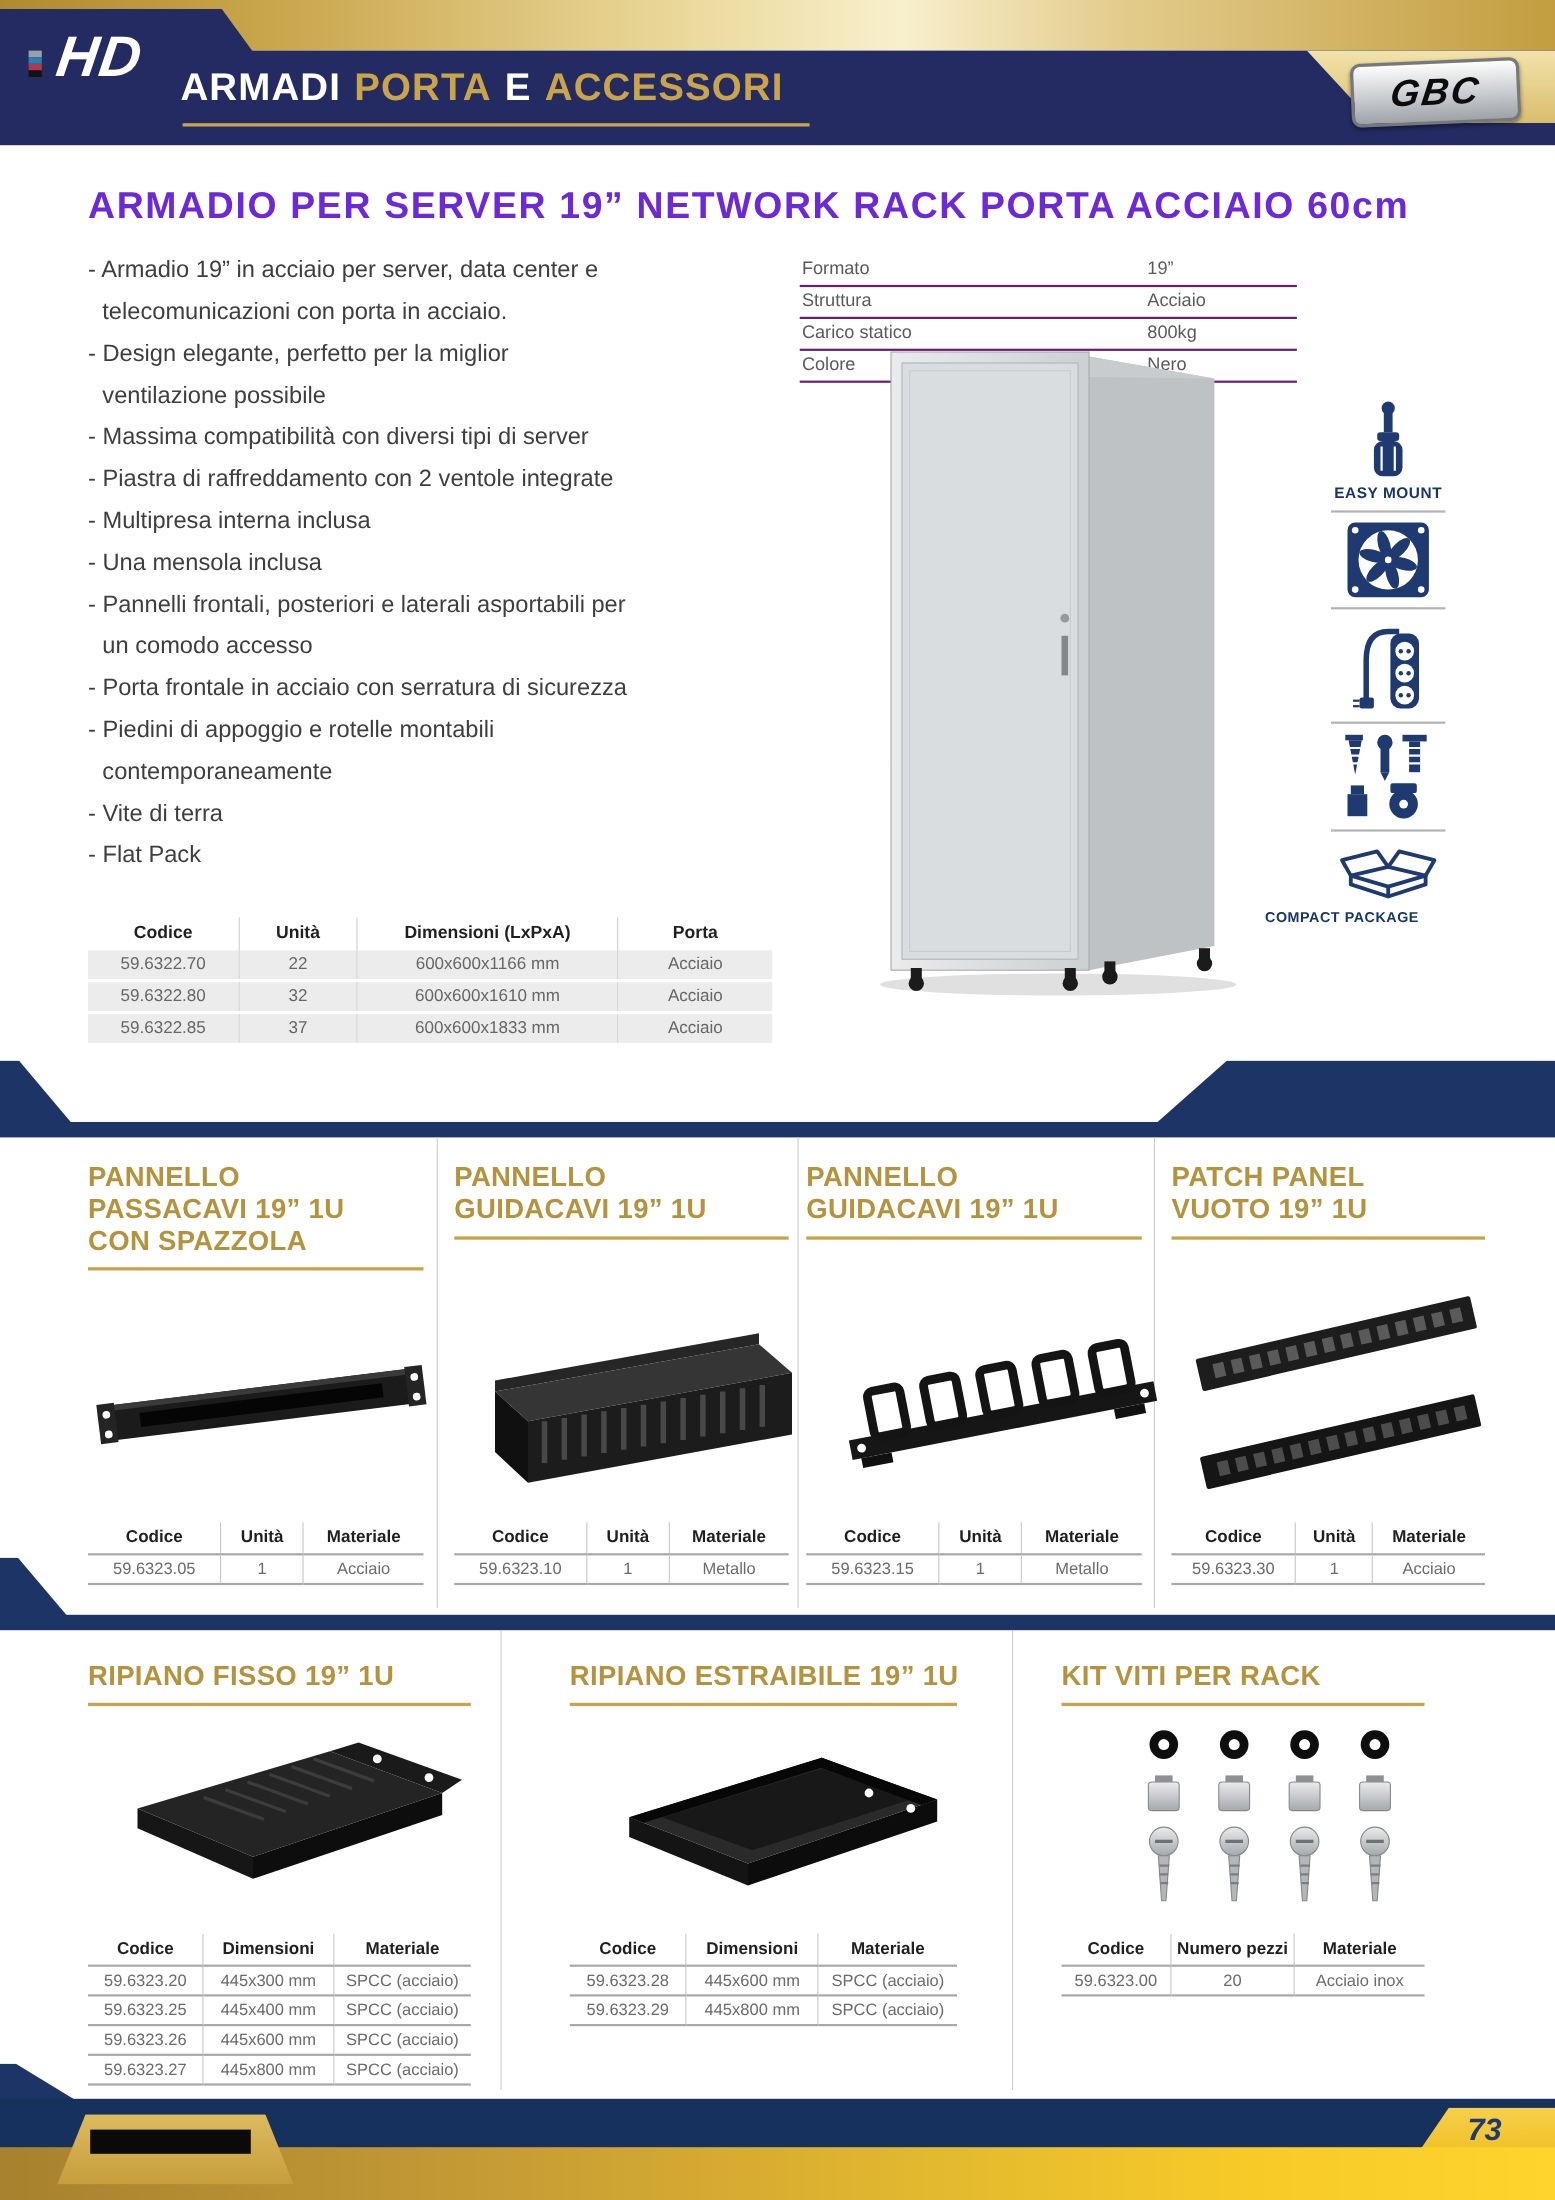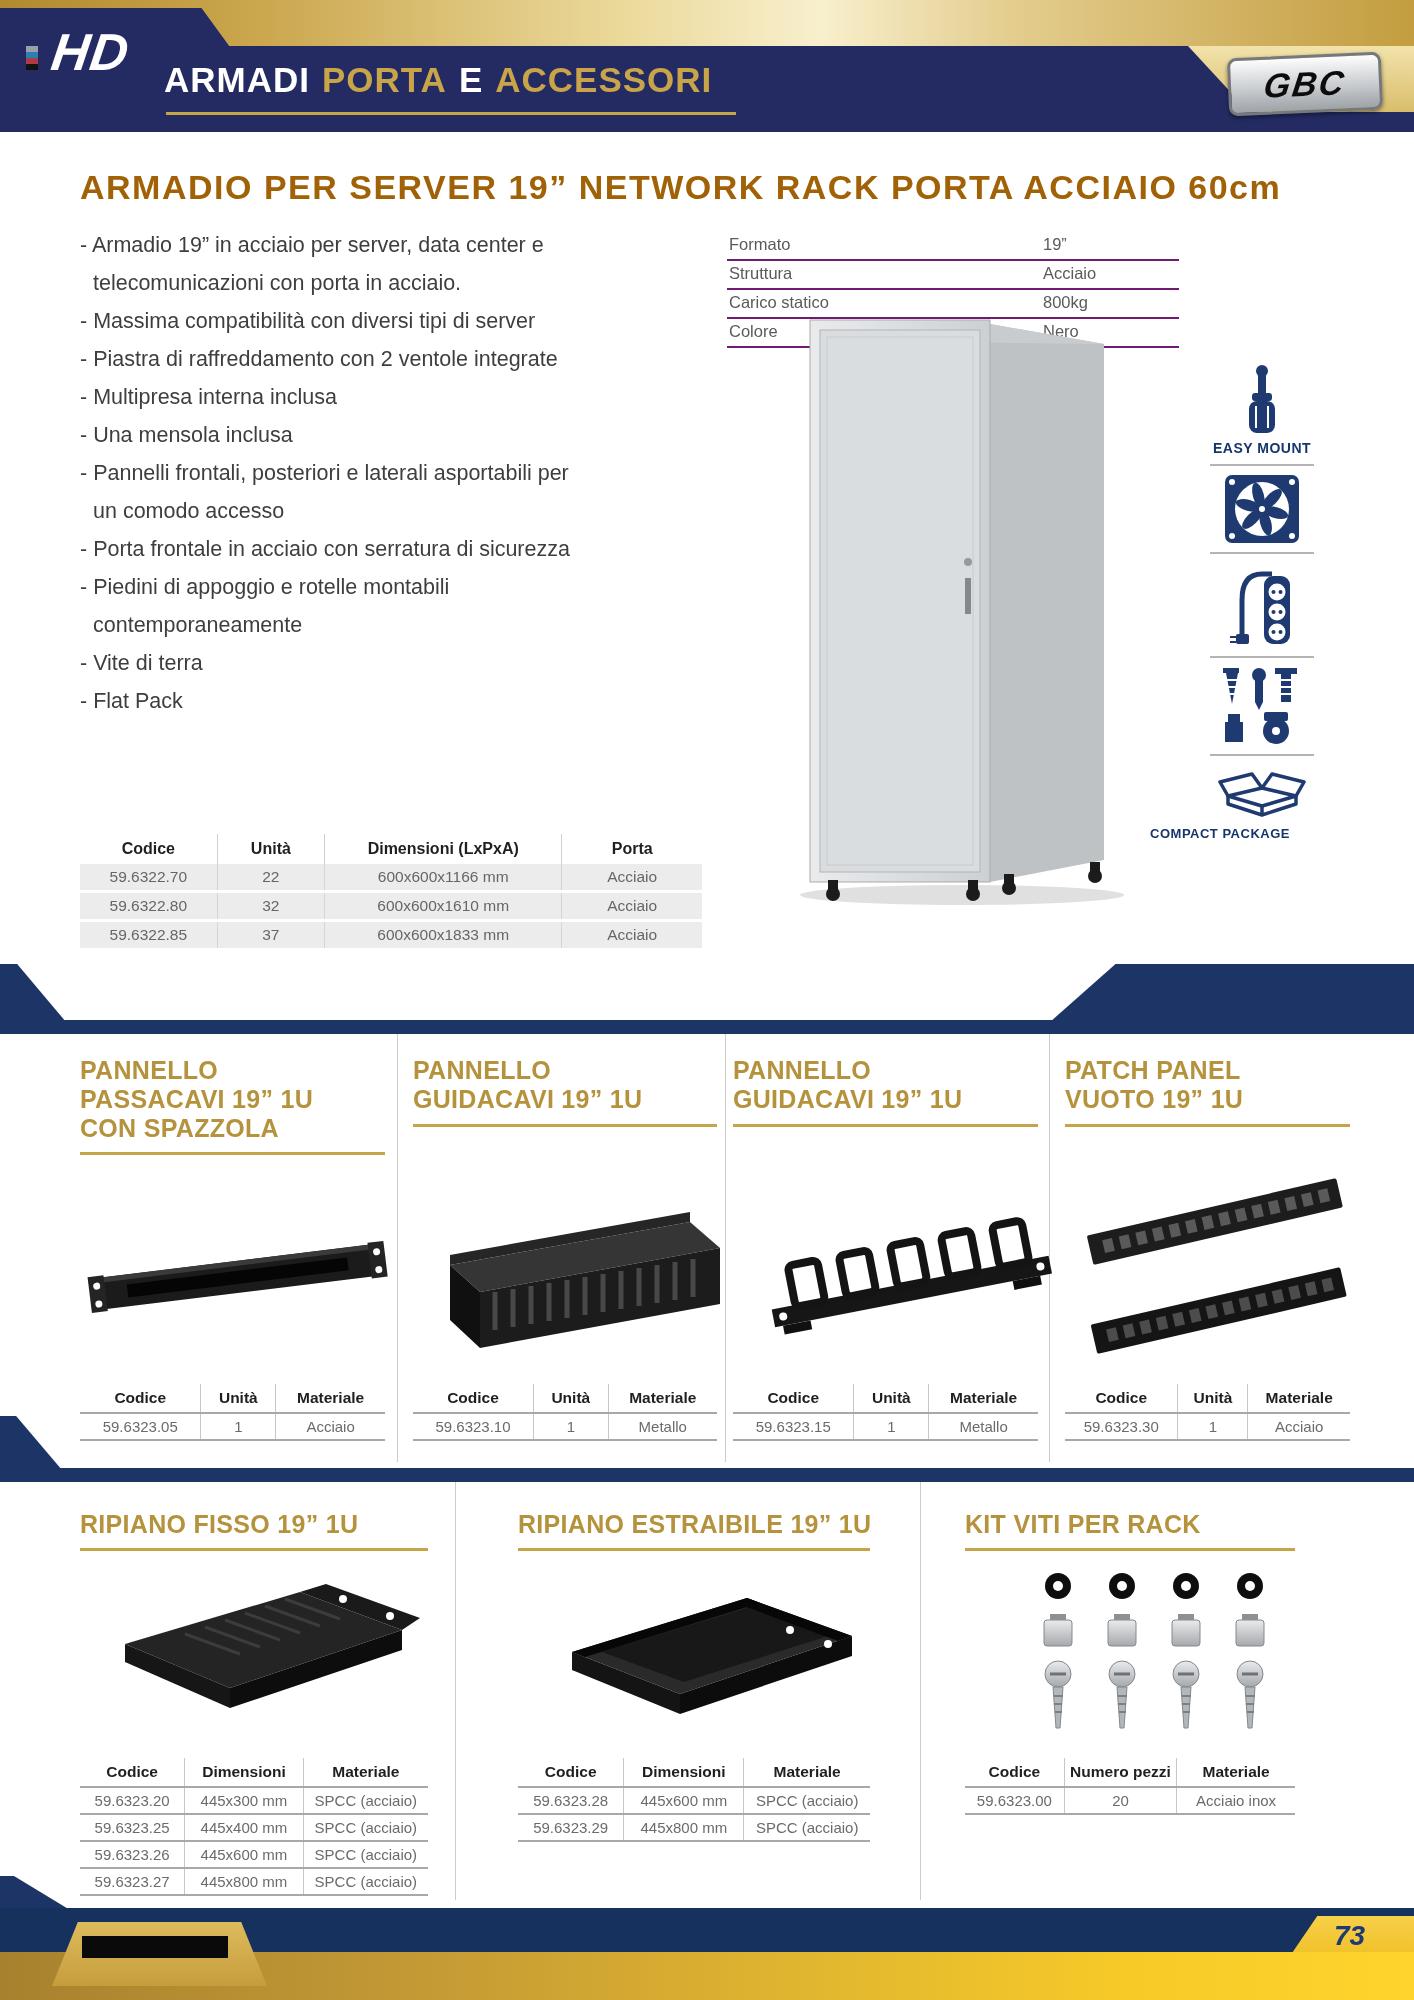--- a/index.html
+++ b/index.html
@@ -21,21 +21,21 @@
   .header-title{left:164px;top:60px;font-size:35px;font-weight:800;letter-spacing:1px;white-space:nowrap;}
   .header-title .w{color:#ffffff;margin-right:12px;}
   .header-title .g{color:#c9a449;margin-right:12px;}
   .header-underline{left:166px;top:112px;width:570px;height:3px;background:#c7a64b;}
   .gbc-logo{left:1228px;top:55px;width:148px;height:52px;border-radius:9px;
     background:linear-gradient(180deg,#fdfdfd,#c9ccd0 55%,#9ea3a8);
     border:3px solid #75797e;box-shadow:0 2px 4px rgba(0,0,0,.45);
     transform:rotate(-2.5deg);display:flex;align-items:center;justify-content:center;}
   .gbc-text{font-size:34px;font-weight:900;font-style:italic;color:#0c0c0c;letter-spacing:2px;transform:skewX(-10deg);}
   
-  .hero-title{left:80px;top:168px;width:1300px;font-size:34px;font-weight:800;color:#a16207;
+  .hero-title{left:80px;top:168px;width:1300px;font-size:34px;font-weight:800;color:#6d28d9;
     letter-spacing:1.5px;white-space:nowrap;}
   .bullets{left:80px;top:226px;width:640px;list-style:none;margin:0;padding:0;
     font-size:21.5px;color:#3e3e3e;}
   .bullets span{display:block;line-height:38px;}
   .bullets .l2{margin-left:13px;}
   .specs{left:727px;top:232px;width:452px;}
   .spec-row{position:relative;height:27px;border-bottom:2px solid #701a75;}
   .spec-row .lab{position:absolute;left:2px;top:3px;font-size:16.5px;color:#5a5a5a;}
   .spec-row .val{position:absolute;left:316px;top:3px;font-size:16.5px;color:#5a5a5a;}
   
@@ -102,20 +102,24 @@
   </div>
 
   <div class="abs hero-title">ARMADIO PER SERVER 19” NETWORK RACK PORTA ACCIAIO 60cm</div>
 
   <ul class="abs bullets">
     <li>
         <span>- Armadio 19” in acciaio per server, data center e</span>
         <span class="l2">telecomunicazioni con porta in acciaio.</span>
       </li>
     <li>
+        <span>- Design elegante, perfetto per la miglior</span>
+        <span class="l2">ventilazione possibile</span>
+      </li>
+    <li>
         <span>- Massima compatibilità con diversi tipi di server</span>
         <span class="l2"></span>
       </li>
     <li>
         <span>- Piastra di raffreddamento con 2 ventole integrate</span>
         <span class="l2"></span>
       </li>
     <li>
         <span>- Multipresa interna inclusa</span>
         <span class="l2"></span>

